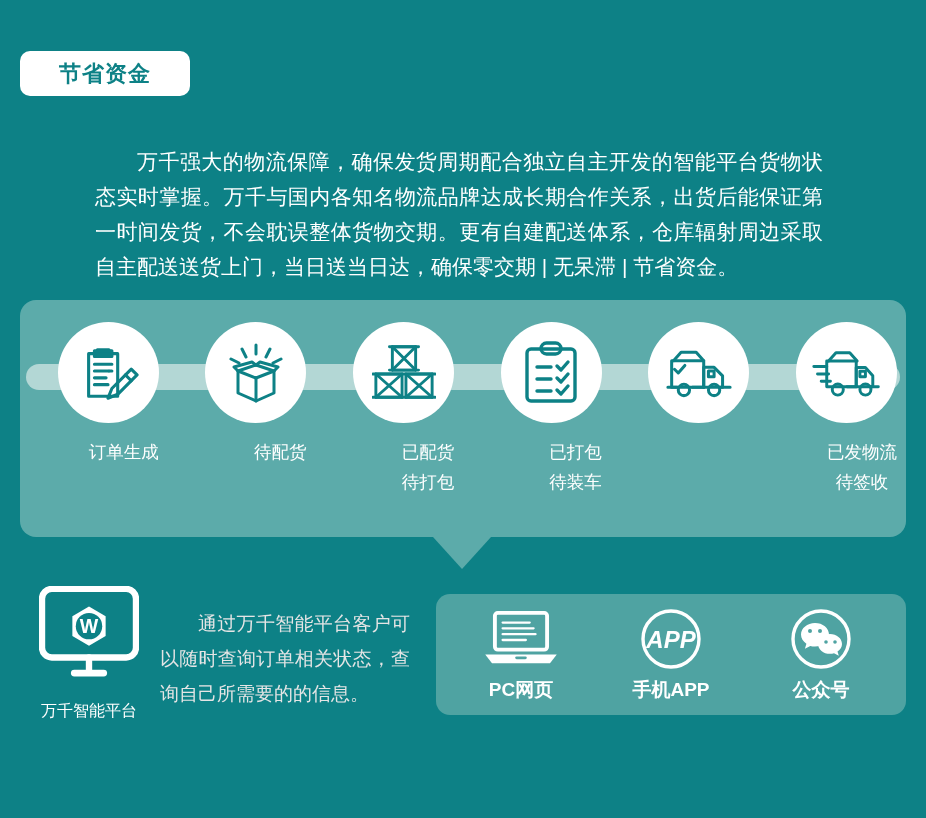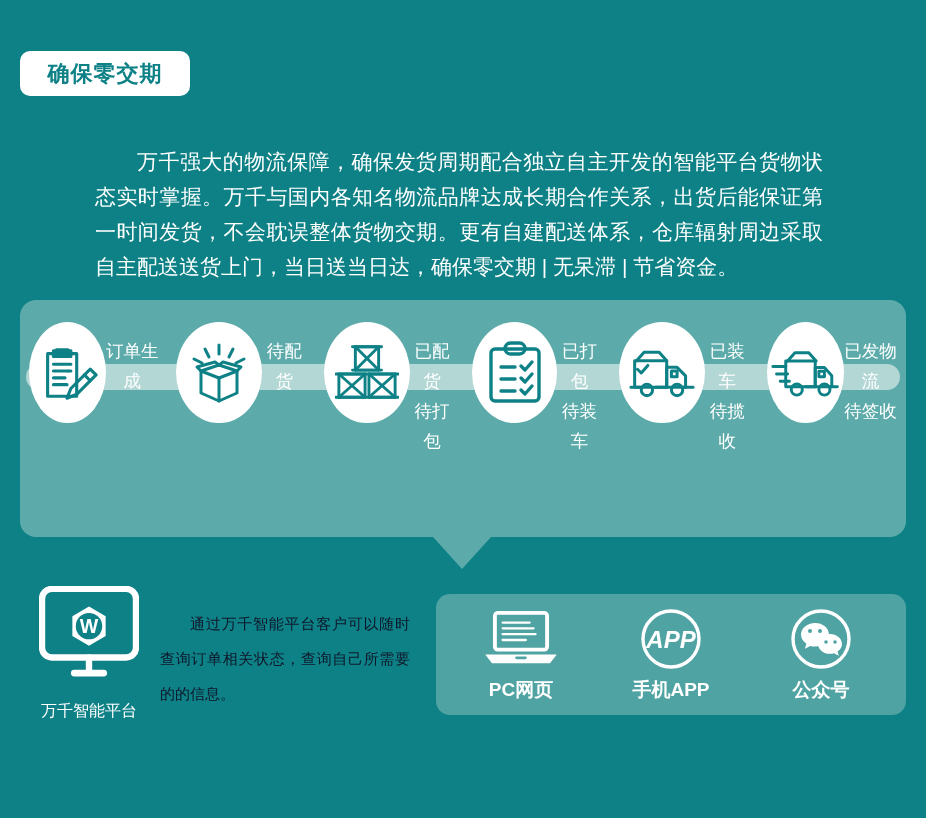--- a/index.html
+++ b/index.html
@@ -39,21 +39,21 @@
     position:absolute;left:6px;top:64px;
     width:874px;height:26px;
     background:#b3d7d5;border-radius:13px;
   }
   #steps-row{
     position:absolute;left:0;top:0;width:886px;height:237px;
     display:flex;justify-content:space-around;align-items:flex-start;
     padding-top:22px;box-sizing:border-box;
   }
   .step{
-    width:130px;display:flex;flex-direction:row;align-items:flex-start;
+    width:130px;display:flex;flex-direction:column;align-items:flex-end;
   }
   .bubble{
     width:101px;height:101px;border-radius:50%;
     background:#ffffff;display:flex;align-items:center;justify-content:center;
     position:relative;z-index:2;
   }
   .bubble svg{display:block;}
   .step-label{
     margin-top:14px;color:#ffffff;font-size:17.5px;line-height:30px;
     text-align:center;white-space:pre-line;font-weight:500;
@@ -71,21 +71,21 @@
   
   #platform{
     position:absolute;left:36px;top:586px;width:106px;
     display:flex;flex-direction:column;align-items:center;
   }
   #platform .cap{
     margin-top:19px;color:#ffffff;font-size:16px;white-space:nowrap;
   }
   #bottom-text{
     position:absolute;left:160px;top:606px;width:250px;
-    color:#0f172a;font-size:15px;line-height:35px;
+    color:#e5e5e5;font-size:19px;line-height:35px;
     text-indent:2em;text-align:justify;
   }
 
   
   #channels-panel{
     position:absolute;left:436px;top:594px;
     width:470px;height:121px;
     background:#4fa3a2;border-radius:14px;
     display:flex;align-items:center;justify-content:space-around;
     padding:0 10px;box-sizing:border-box;
@@ -96,21 +96,21 @@
   }
   .channel .ic{height:64px;display:flex;align-items:center;justify-content:center;font-style:italic;}
   .channel .cl{
     margin-top:6px;color:#ffffff;font-size:19px;font-weight:bold;white-space:nowrap;
   }
 </style>
 </head>
 <body>
 
 <div id="title-badge">
-  <span class="t">确保零交期</span>
+  <span class="t">节省资金</span>
 </div>
 
 <div id="intro">万千强大的物流保障，确保发货周期配合独立自主开发的智能平台货物状态实时掌握。万千与国内各知名物流品牌达成长期合作关系，出货后能保证第一时间发货，不会耽误整体货物交期。更有自建配送体系，仓库辐射周边采取自主配送送货上门，当日送当日达，确保零交期 | 无呆滞 | 节省资金。</div>
 
 <div id="steps-card">
   <div id="connector"></div>
   <div id="steps-row">
 
     <div class="step">
       <div class="bubble">
@@ -189,22 +189,20 @@
           <path d="M8 14l8-9h16l8 9"></path>
           <path d="M40 21h11l9 9v12H40z"></path>
           <path d="M45 25h6v6h-6z"></path>
           <path d="M2 42h10M28 42h12M58 42h10"></path>
           <circle cx="19" cy="45" r="6"></circle>
           <circle cx="51" cy="45" r="6"></circle>
           <path d="M9 23l4 4 7-8"></path>
         </svg>
         </span>
       </div>
-      <div class="step-label">已装车
-待揽收</div>
     </div>
 
     <div class="step">
       <div class="bubble">
         <span>
         <svg width="70" height="52" viewBox="0 0 76 54" fill="none" stroke="#0d8186" stroke-width="3.2" stroke-linecap="round" stroke-linejoin="round">
           <path d="M16 14h32v28H16z"></path>
           <path d="M18 14l8-9h15l8 9"></path>
           <path d="M48 21h10l8 9v12H48z"></path>
           <path d="M52 25h6v6h-6z"></path>

